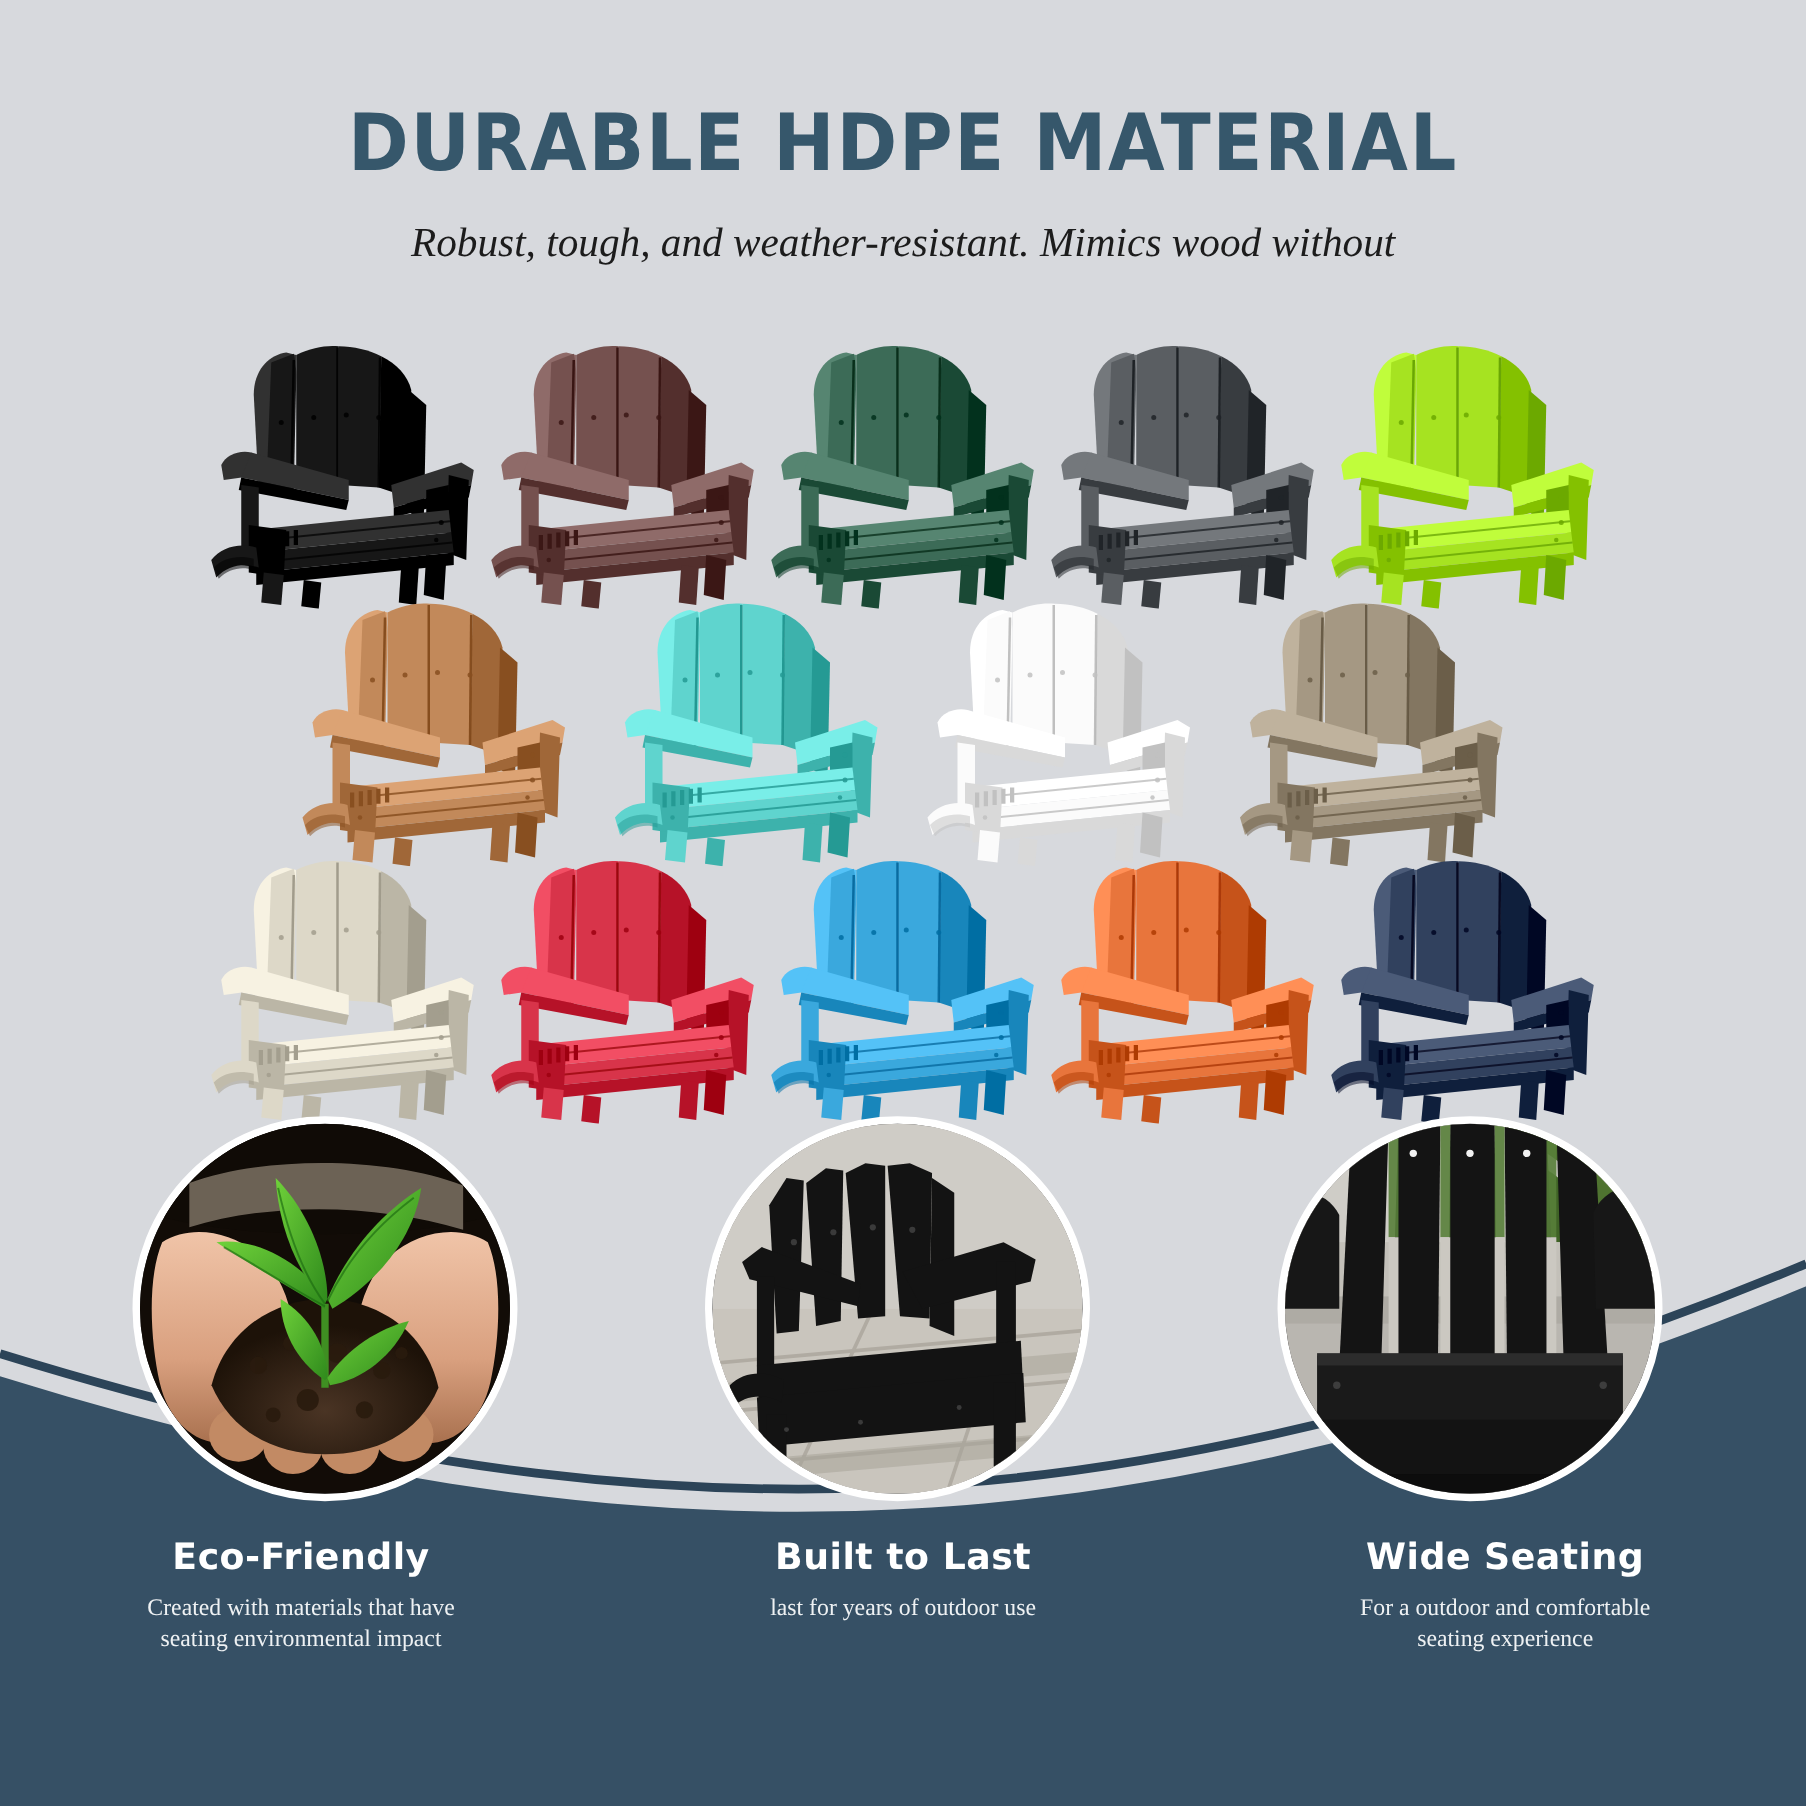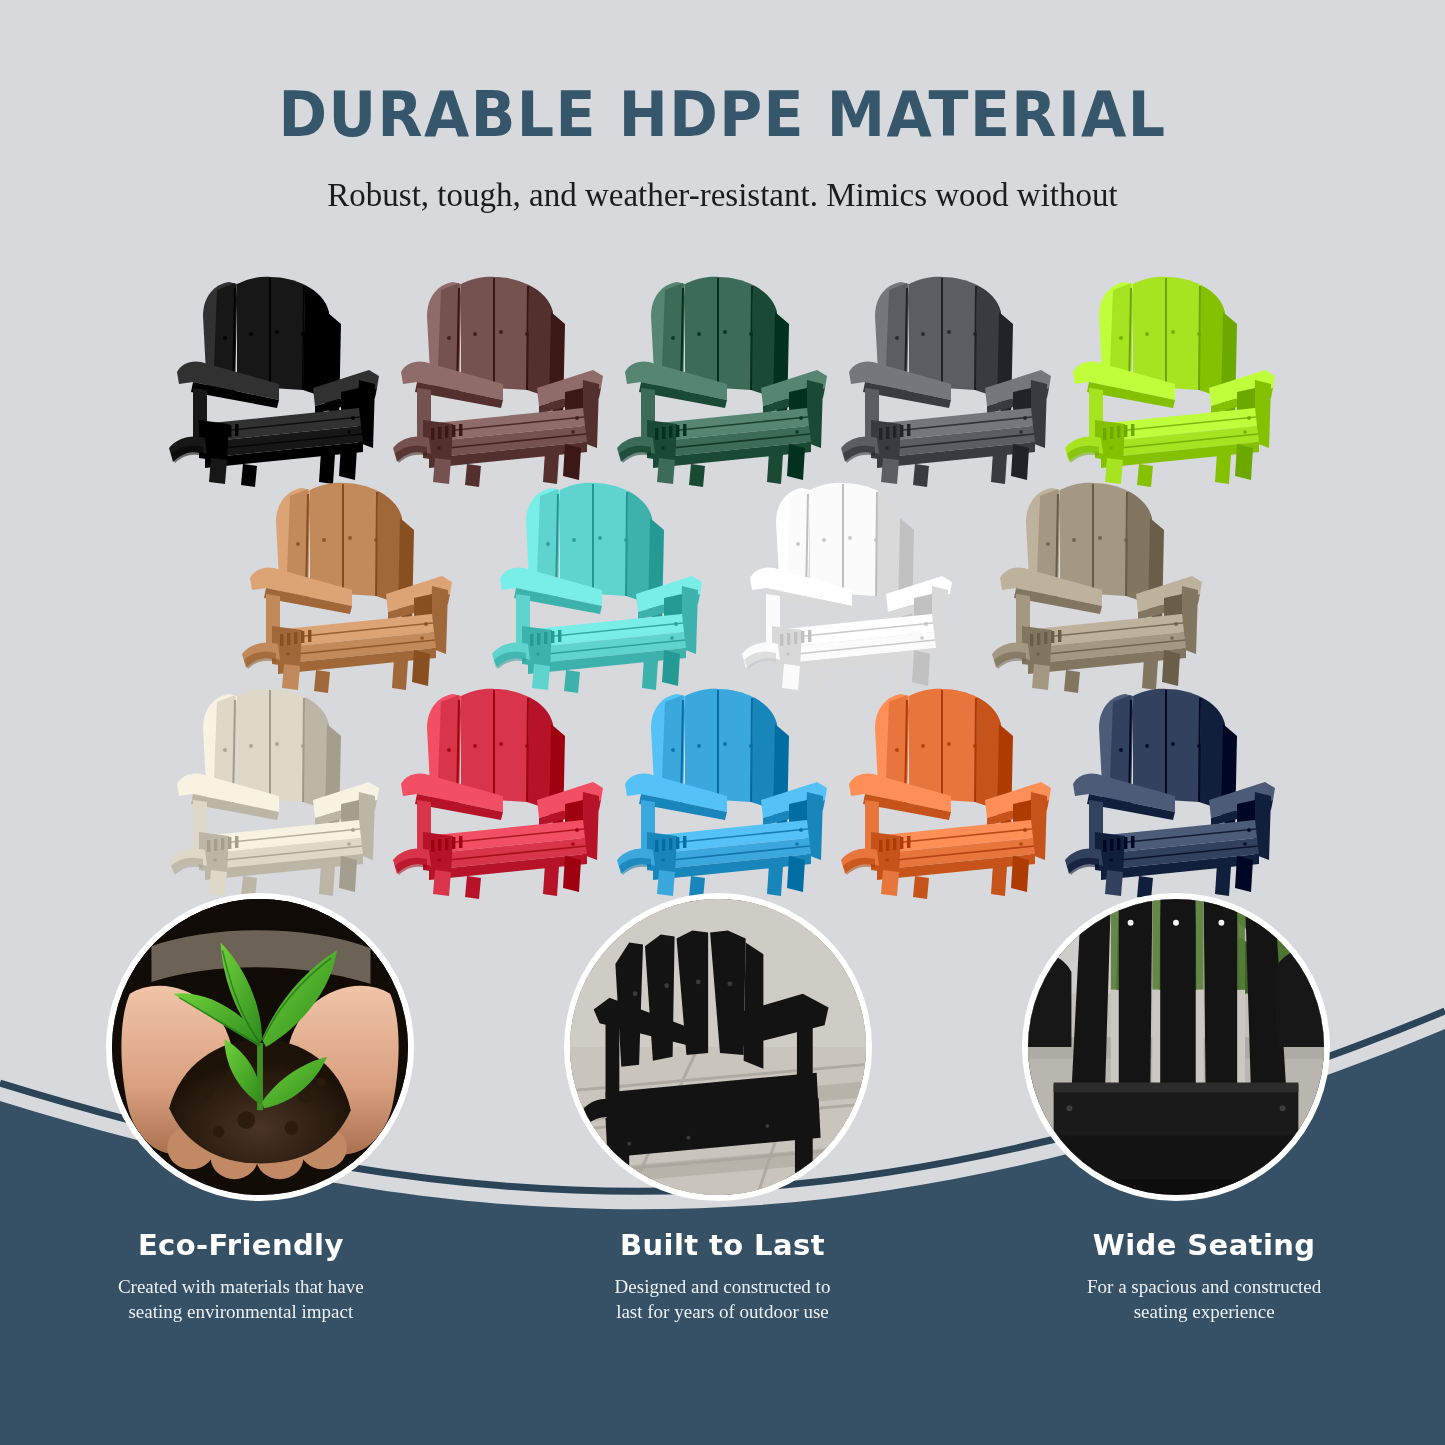--- a/index.html
+++ b/index.html
@@ -24,21 +24,21 @@
     transform:scaleX(0.93);
   }
   .subtitle {
     position:absolute; top:170px; left:0; width:100%;
     text-align:center;
     font-family:"Liberation Serif", serif;
     font-size:33px;
     line-height:1.52;
     color:#1c1c1c;
   }
-  .subtitle span { display:block; }
+  .subtitle span { display:block;font-style:italic; }
 
   
   .chair-grid { position:absolute; top:272px; left:0; width:100%; height:630px; }
   .chair-row { position:absolute; width:100%; display:flex; justify-content:center; }
   .row1 { top:0px;   }
   .row2 { top:206px; }
   .row3 { top:412px; }
   .chair-cell {
     width:224px; height:215px;
     position:relative;
@@ -1294,26 +1294,25 @@
     <div class="feature">
       <h3>Eco-Friendly</h3>
       <p>
         <span>Created with materials that have</span>
         <span>seating environmental impact</span>
       </p>
     </div>
     <div class="feature">
       <h3>Built to Last</h3>
       <p>
-        <span>Designed and constructed to</span>
         <span>last for years of outdoor use</span>
       </p>
     </div>
     <div class="feature">
       <h3>Wide Seating</h3>
       <p>
-        <span>For a spacious and constructed</span>
+        <span>For a outdoor and comfortable</span>
         <span>seating experience</span>
       </p>
     </div>
   </div>
 
 </div>
 
 </body></html>

